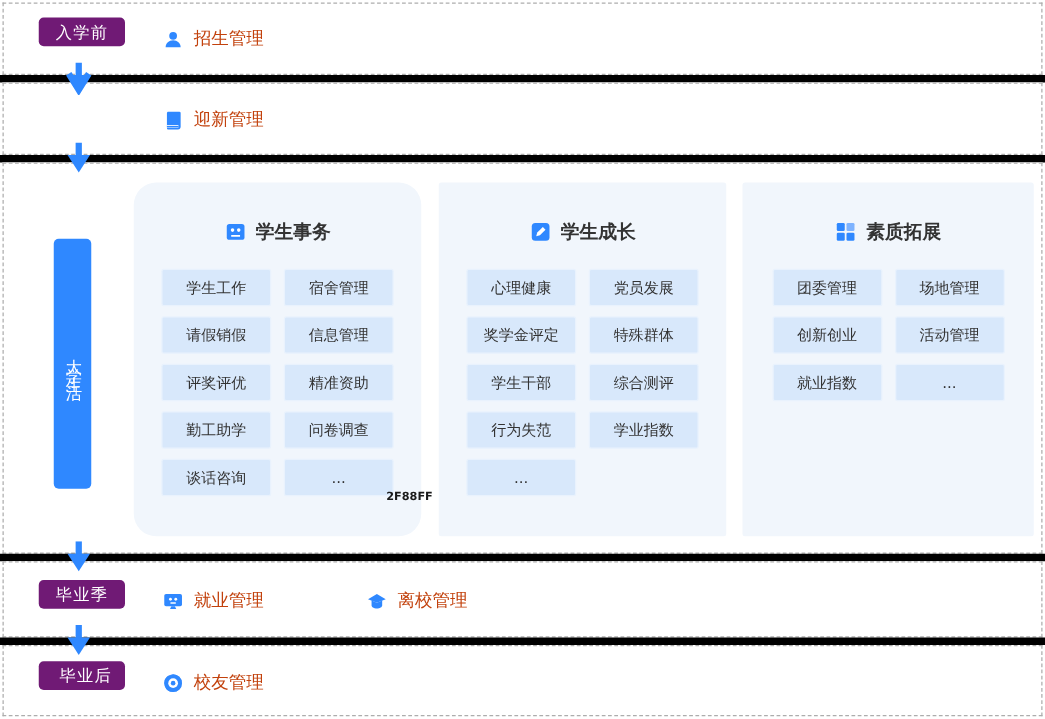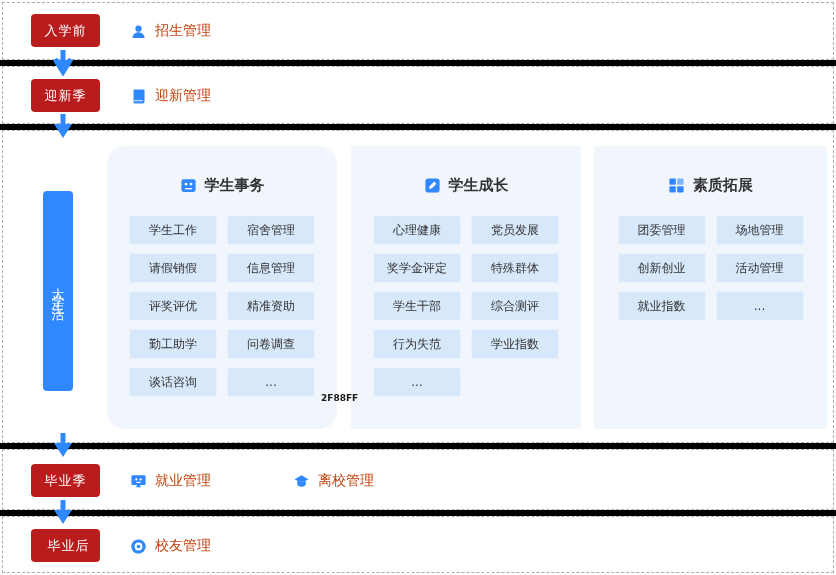--- a/index.html
+++ b/index.html
@@ -4,21 +4,21 @@
 <style>
   html,body{margin:0;padding:0;background:#fff;}
   #canvas{
     position:relative;width:836px;height:575px;background:#fff;overflow:hidden;
     font-family:"DejaVu Sans","Liberation Sans",sans-serif;color:#333;
   }
   .stage{position:absolute;left:2px;right:2px;background:#fff;border:1px dashed #adadad;box-sizing:border-box;}
   .divider{position:absolute;left:0;right:0;height:6px;background:#000;}
   .flow-arrow{position:absolute;left:52px;width:22px;height:26px;z-index:5;}
   .stage-btn{
-    position:absolute;left:28px;width:69px;height:33px;background:#b91c1c;border:none;
+    position:absolute;left:28px;width:69px;height:23px;background:#701a75;border:none;
     border-radius:4px;color:#fff;font-size:13px;display:flex;align-items:center;justify-content:center;
     font-family:Liberation Mono, monospace;cursor:pointer;letter-spacing:1px;
   }
   .module{position:absolute;display:flex;align-items:center;gap:8px;cursor:pointer;}
   .module .mlabel{font-size:14px;color:#c2410c;}
   .micon{width:17px;height:17px;display:inline-flex;align-items:center;justify-content:center;}
   .vbar{
     position:absolute;left:40px;top:190px;width:30px;height:200px;background:#2F88FF;border-radius:4px;
     display:flex;align-items:center;justify-content:center;
   }
@@ -32,21 +32,21 @@
   .panel-header .ptitle{font-size:15px;font-weight:bold;color:#333;}
   .items{
     position:absolute;top:69px;left:22px;right:22px;
     display:grid;grid-template-columns:88px 88px;grid-auto-rows:30px;column-gap:10px;row-gap:8px;
     justify-content:center;
   }
   .item{
     background:#D8E8FB;border:1px solid #E9F2FD;border-radius:2px;box-sizing:border-box;
     display:flex;align-items:center;justify-content:center;font-size:12px;color:#333;cursor:pointer;
   }
-  .stray{position:absolute;left:306px;top:262px;font-size:9px;color:#1a1a1a;font-weight:bold;margin-left:12px;}
+  .stray{position:absolute;left:306px;top:262px;font-size:9px;color:#1a1a1a;font-weight:bold;}
 </style>
 </head>
 <body>
 
 <div id="canvas">
 
   <div class="stage" style="top:2px;height:58px;">
     <button class="stage-btn" style="top:11px;">入学前</button>
     <div class="module" style="left:127px;top:19px;">
       <span class="micon">
@@ -59,21 +59,20 @@
     </div>
   </div>
 
   <div class="divider" style="top:60px;"></div>
   <svg class="flow-arrow" style="top:50px;" viewBox="0 0 22 26">
     <path d="M11 0 v13 M3 9 l8 13 8-13" stroke="#2F88FF" stroke-width="5" fill="none"></path>
     <path d="M2 10 h18 L11 24 Z" fill="#2F88FF"></path>
   </svg>
 
   <div class="stage" style="top:66px;height:58px;">
-    <button class="stage-btn" style="top:12px;">迎新季</button>
     <div class="module" style="left:127px;top:20px;">
       <span class="micon">
         <svg width="17" height="17" viewBox="0 0 24 24">
             <path d="M5 3.5c0-.8.7-1.5 1.5-1.5H19a1.5 1.5 0 0 1 1.5 1.5V19c0 1.7-1.3 3-3 3H6.5A1.5 1.5 0 0 1 5 20.5z" fill="#2F88FF"></path>
             <path d="M5 17h13v3H5z" fill="#fff" opacity=".85"></path>
             <path d="M5 18.2h13v1.4H5z" fill="#2F88FF"></path>
           </svg>
       </span>
       <span class="mlabel">迎新管理</span>
     </div>

